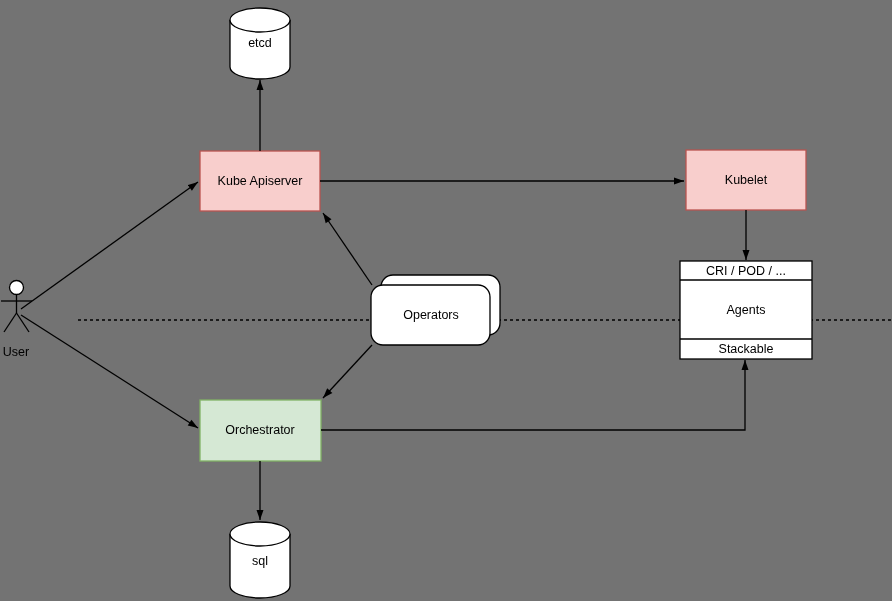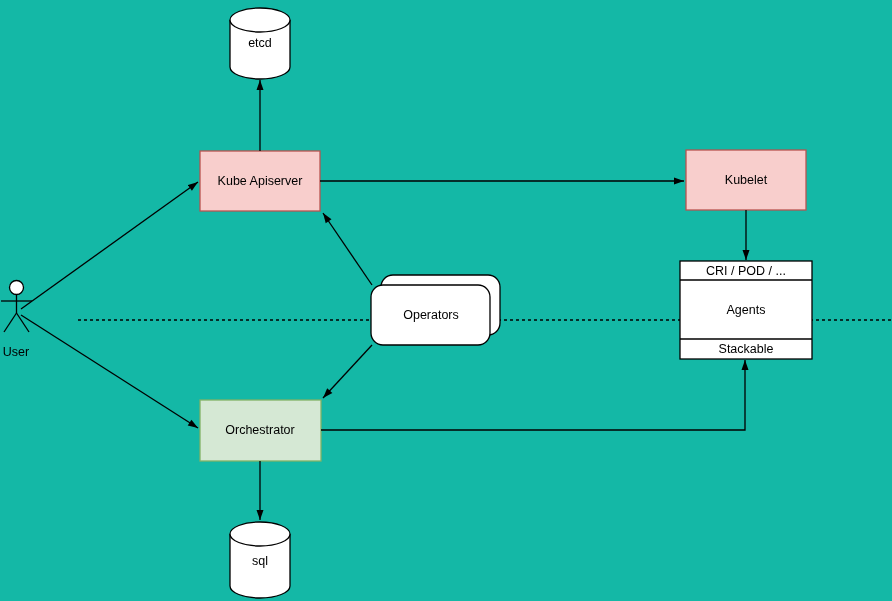--- a/index.html
+++ b/index.html
@@ -1,20 +1,20 @@
 <!DOCTYPE html>
 <html><head>
 <meta charset="utf-8">
 <style>
   html, body { margin: 0; padding: 0; background: #ffffff; }
   .canvas {
     position: relative;
     width: 892px;
     height: 601px;
-    background: #14b8a6;
+    background: #737373;
     overflow: hidden;
   }
   svg text {
     font-family: "Liberation Sans", "DejaVu Sans", sans-serif;
     font-size: 12.5px;
     fill: #000000;
   }
   .lbl { text-anchor: middle; dominant-baseline: central; }
   .shape { fill: #ffffff; stroke: #000000; stroke-width: 1.3; }
   .edge  { stroke: #000000; stroke-width: 1.3; fill: none; }

